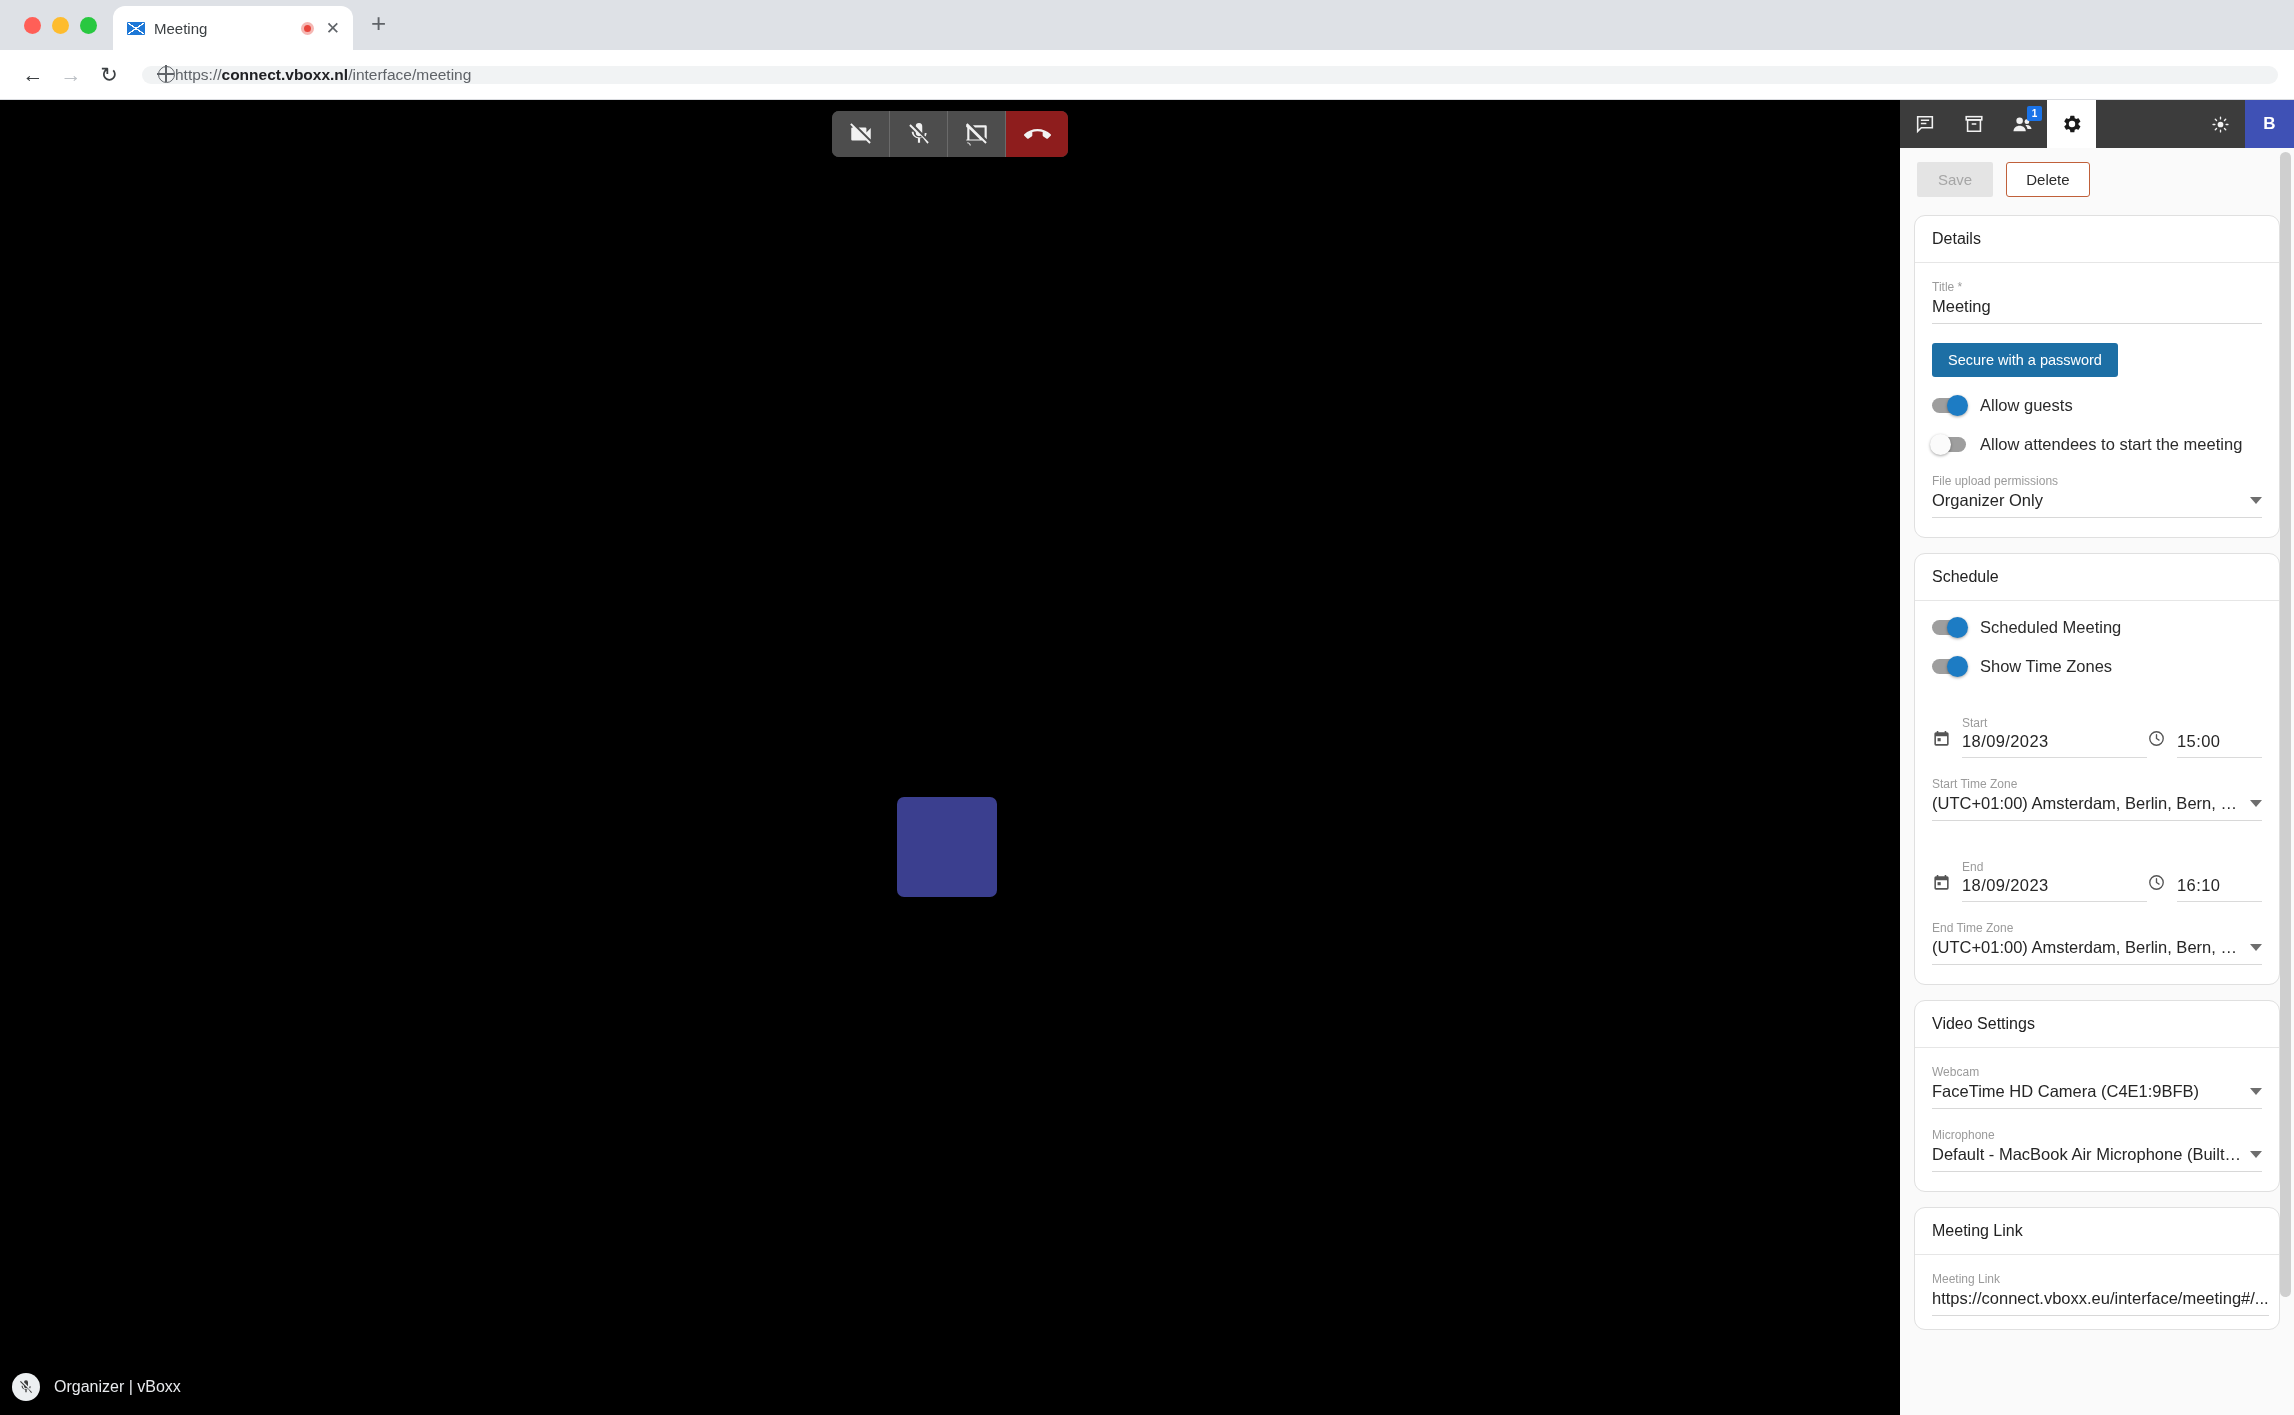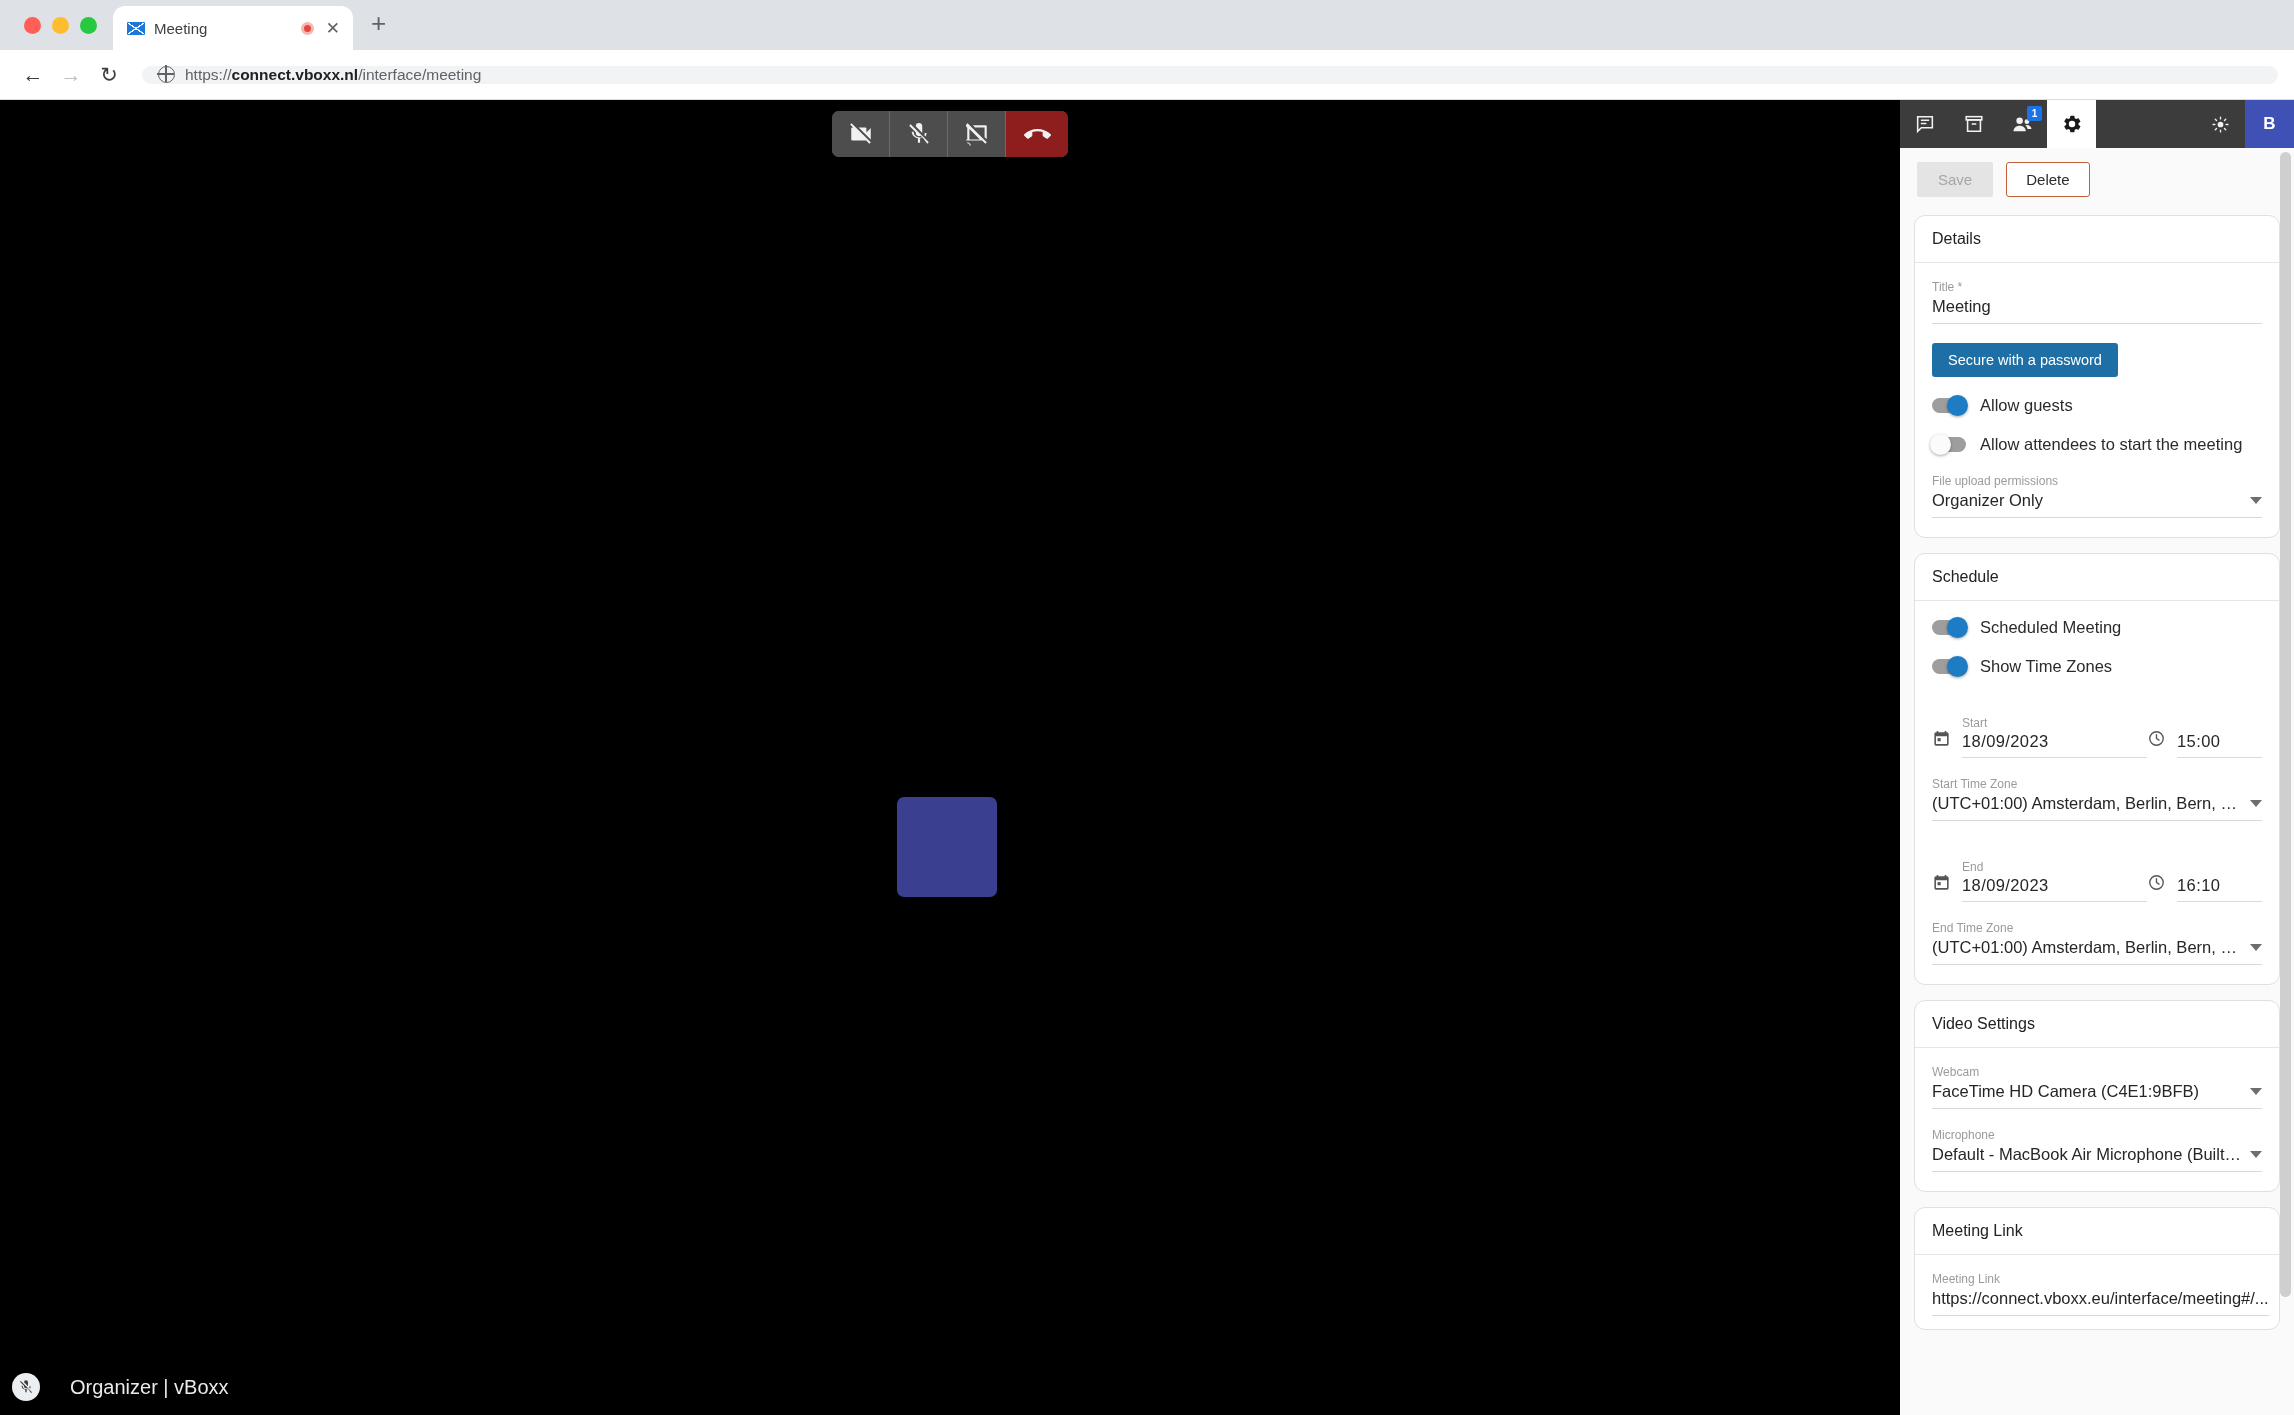--- a/index.html
+++ b/index.html
@@ -53,21 +53,21 @@
     height: 50px; background: #fff; display: flex; align-items: center;
     padding: 0 16px; gap: 4px; border-bottom: 1px solid #dadce0;
   }
   .nav-btn {
     width: 34px; height: 34px; display: flex; align-items: center;
     justify-content: center; font-size: 21px; color: #3c4043; cursor: pointer;
   }
   .nav-btn.disabled { color: #bdc1c6; }
   .omnibox {
     flex: 1; height: 18px; background: #f1f3f4; border-radius: 17px;
-    display: flex; align-items: center; gap: 10px; padding: 0 16px;
+    display: flex; align-items: center; padding: 0 16px;
     margin-left: 12px;
   }
   .globe-icon {
     width: 17px; height: 17px; border-radius: 50%;
     border: 1.6px solid #5f6368; position: relative; flex: 0 0 auto;
   }
   .globe-icon:before {
     content: ""; position: absolute; left: -1.6px; top: 6px;
     width: 16.2px; height: 1.6px; background: #5f6368;
   }
@@ -102,21 +102,21 @@
   }
 
   .self-status {
     position: absolute; left: 12px; bottom: 14px;
     display: flex; align-items: center; gap: 14px;
   }
   .mic-badge {
     width: 28px; height: 28px; border-radius: 50%; background: #eceff1;
     display: flex; align-items: center; justify-content: center;
   }
-  .self-name { font-size: 20px; color: #e8eaed; margin-left: 16px; }
+  .self-name { font-size: 16px; color: #e8eaed; }
 
   
   .panel { width: 394px; background: #fafafa; display: flex; flex-direction: column;
            position: relative; }
   .panel-tabs { height: 48px; background: #3c3c3c; display: flex; align-items: stretch; }
   .ptab {
     width: 49px; display: flex; align-items: center; justify-content: center;
     cursor: pointer; position: relative; color: #f1f1f1;
   }
   .ptab.active { background: #fff; color: #1a1a1a; }

